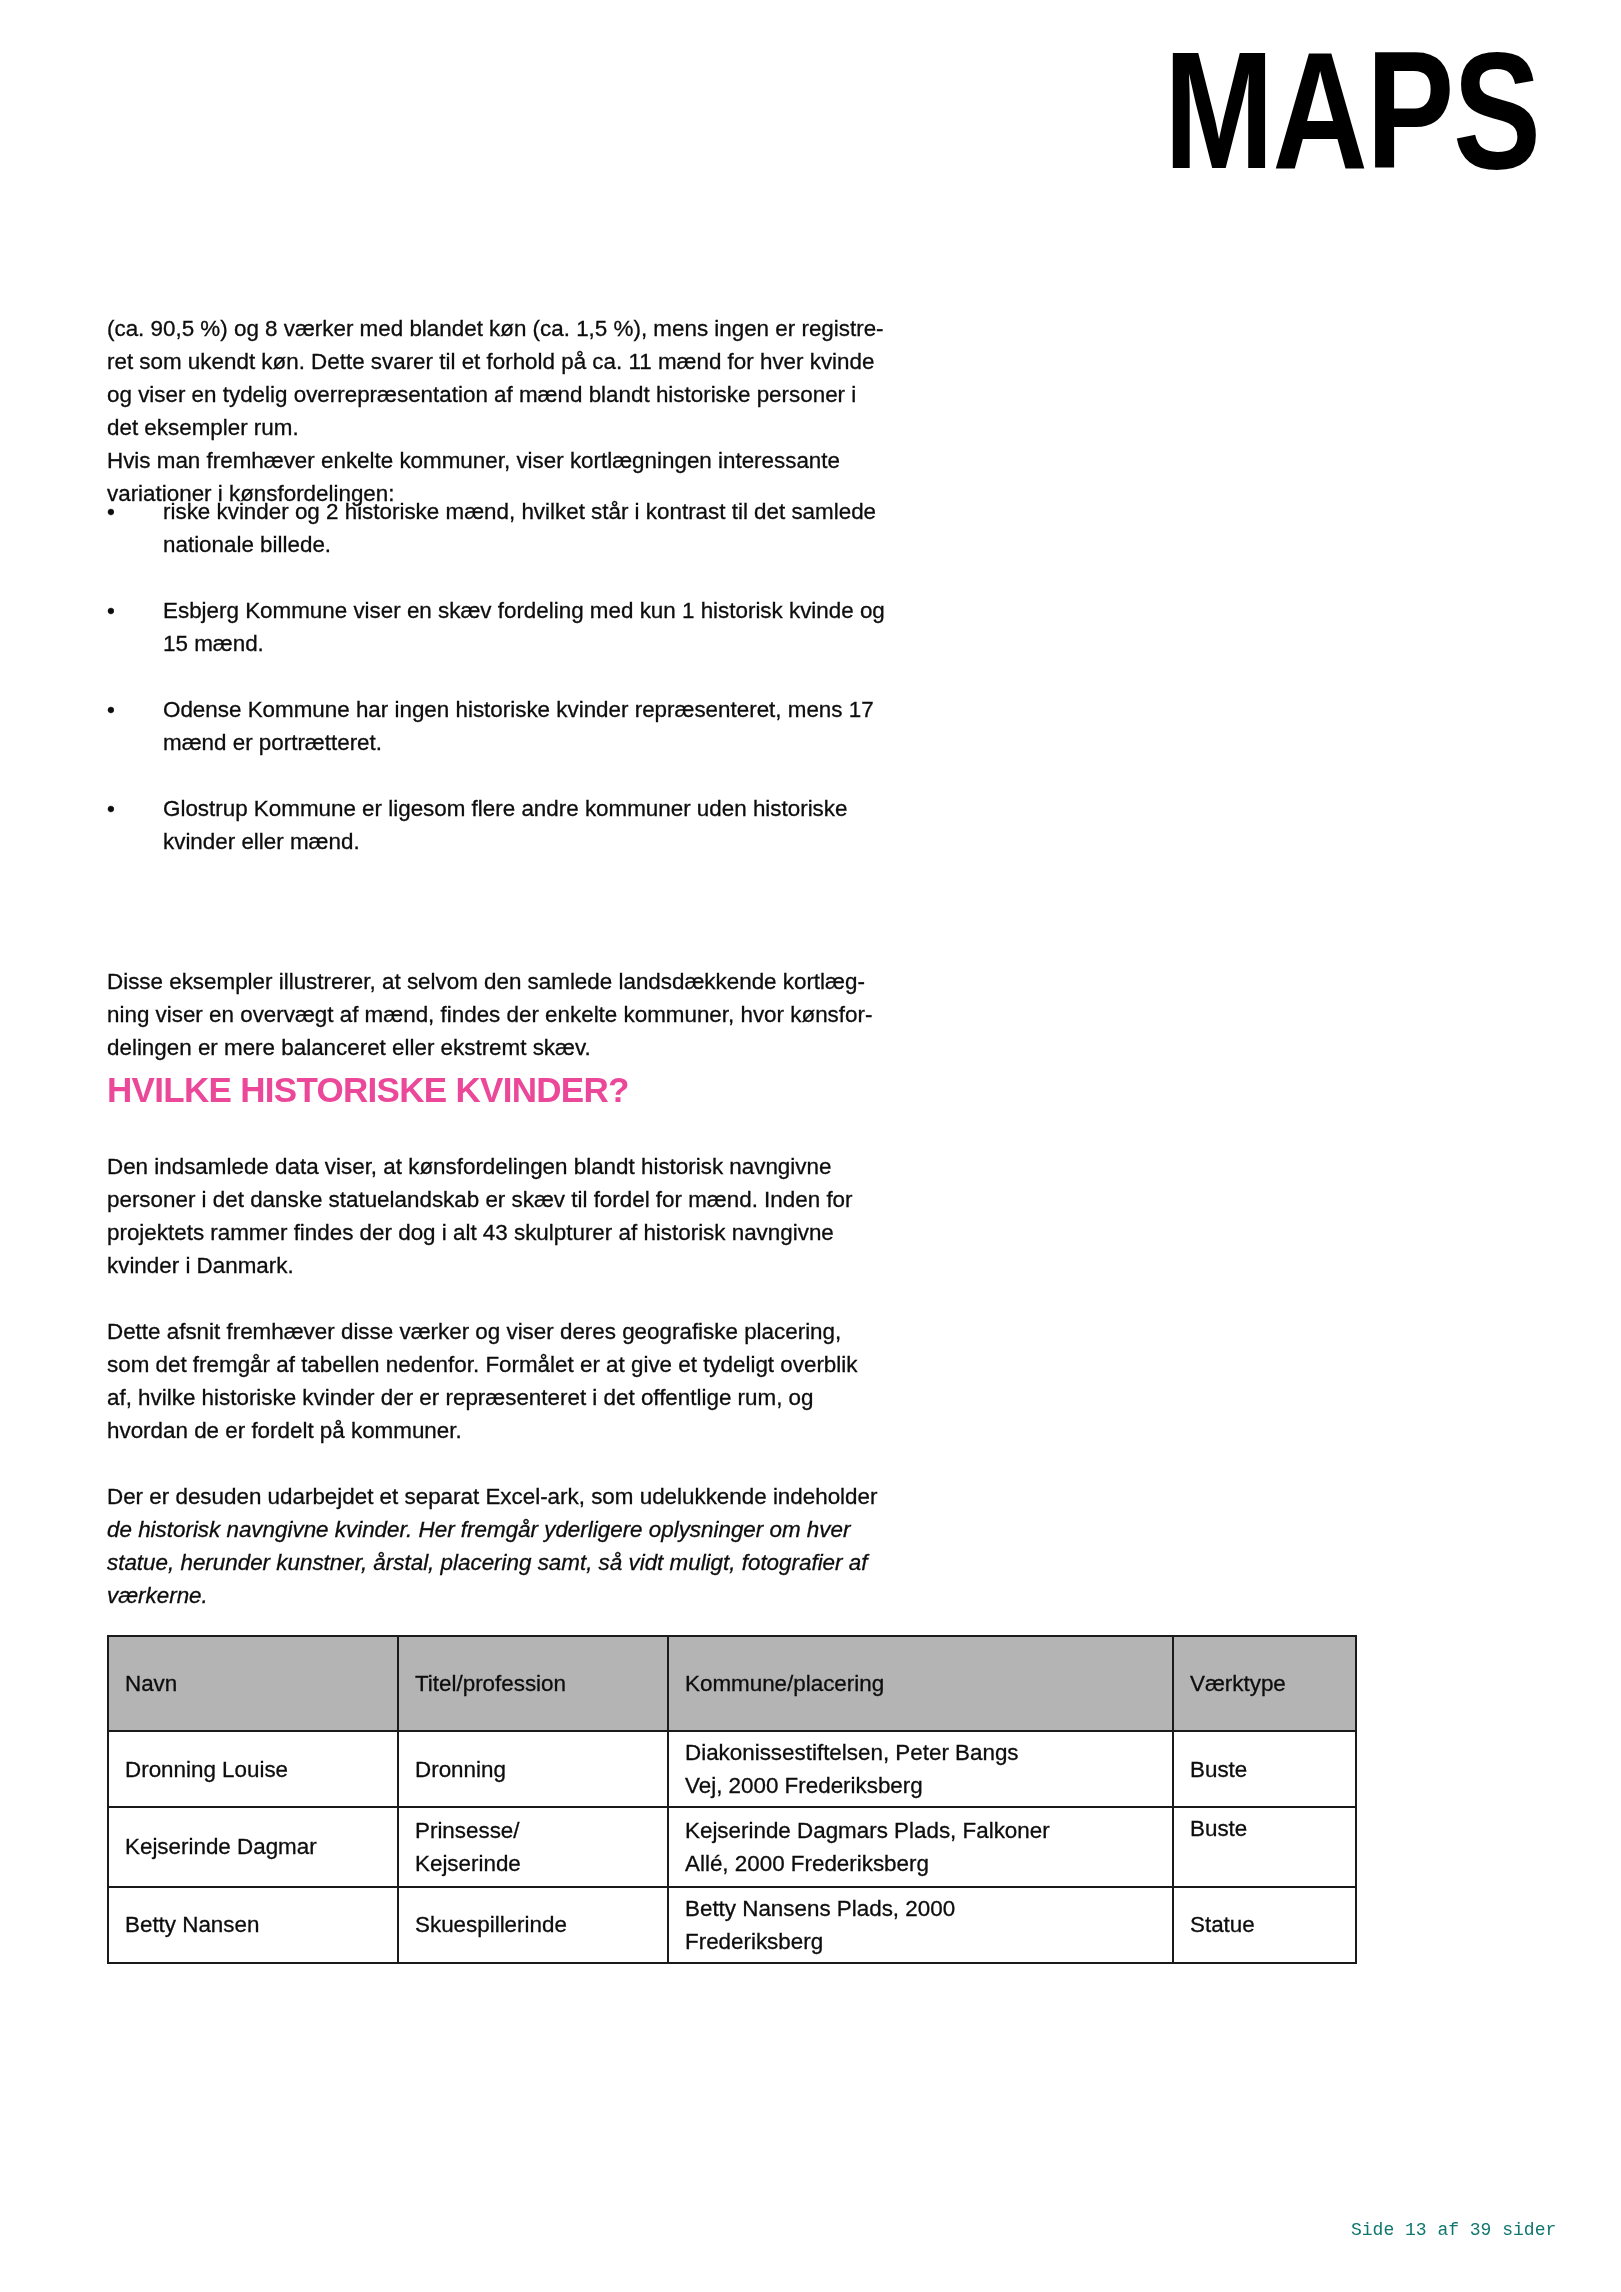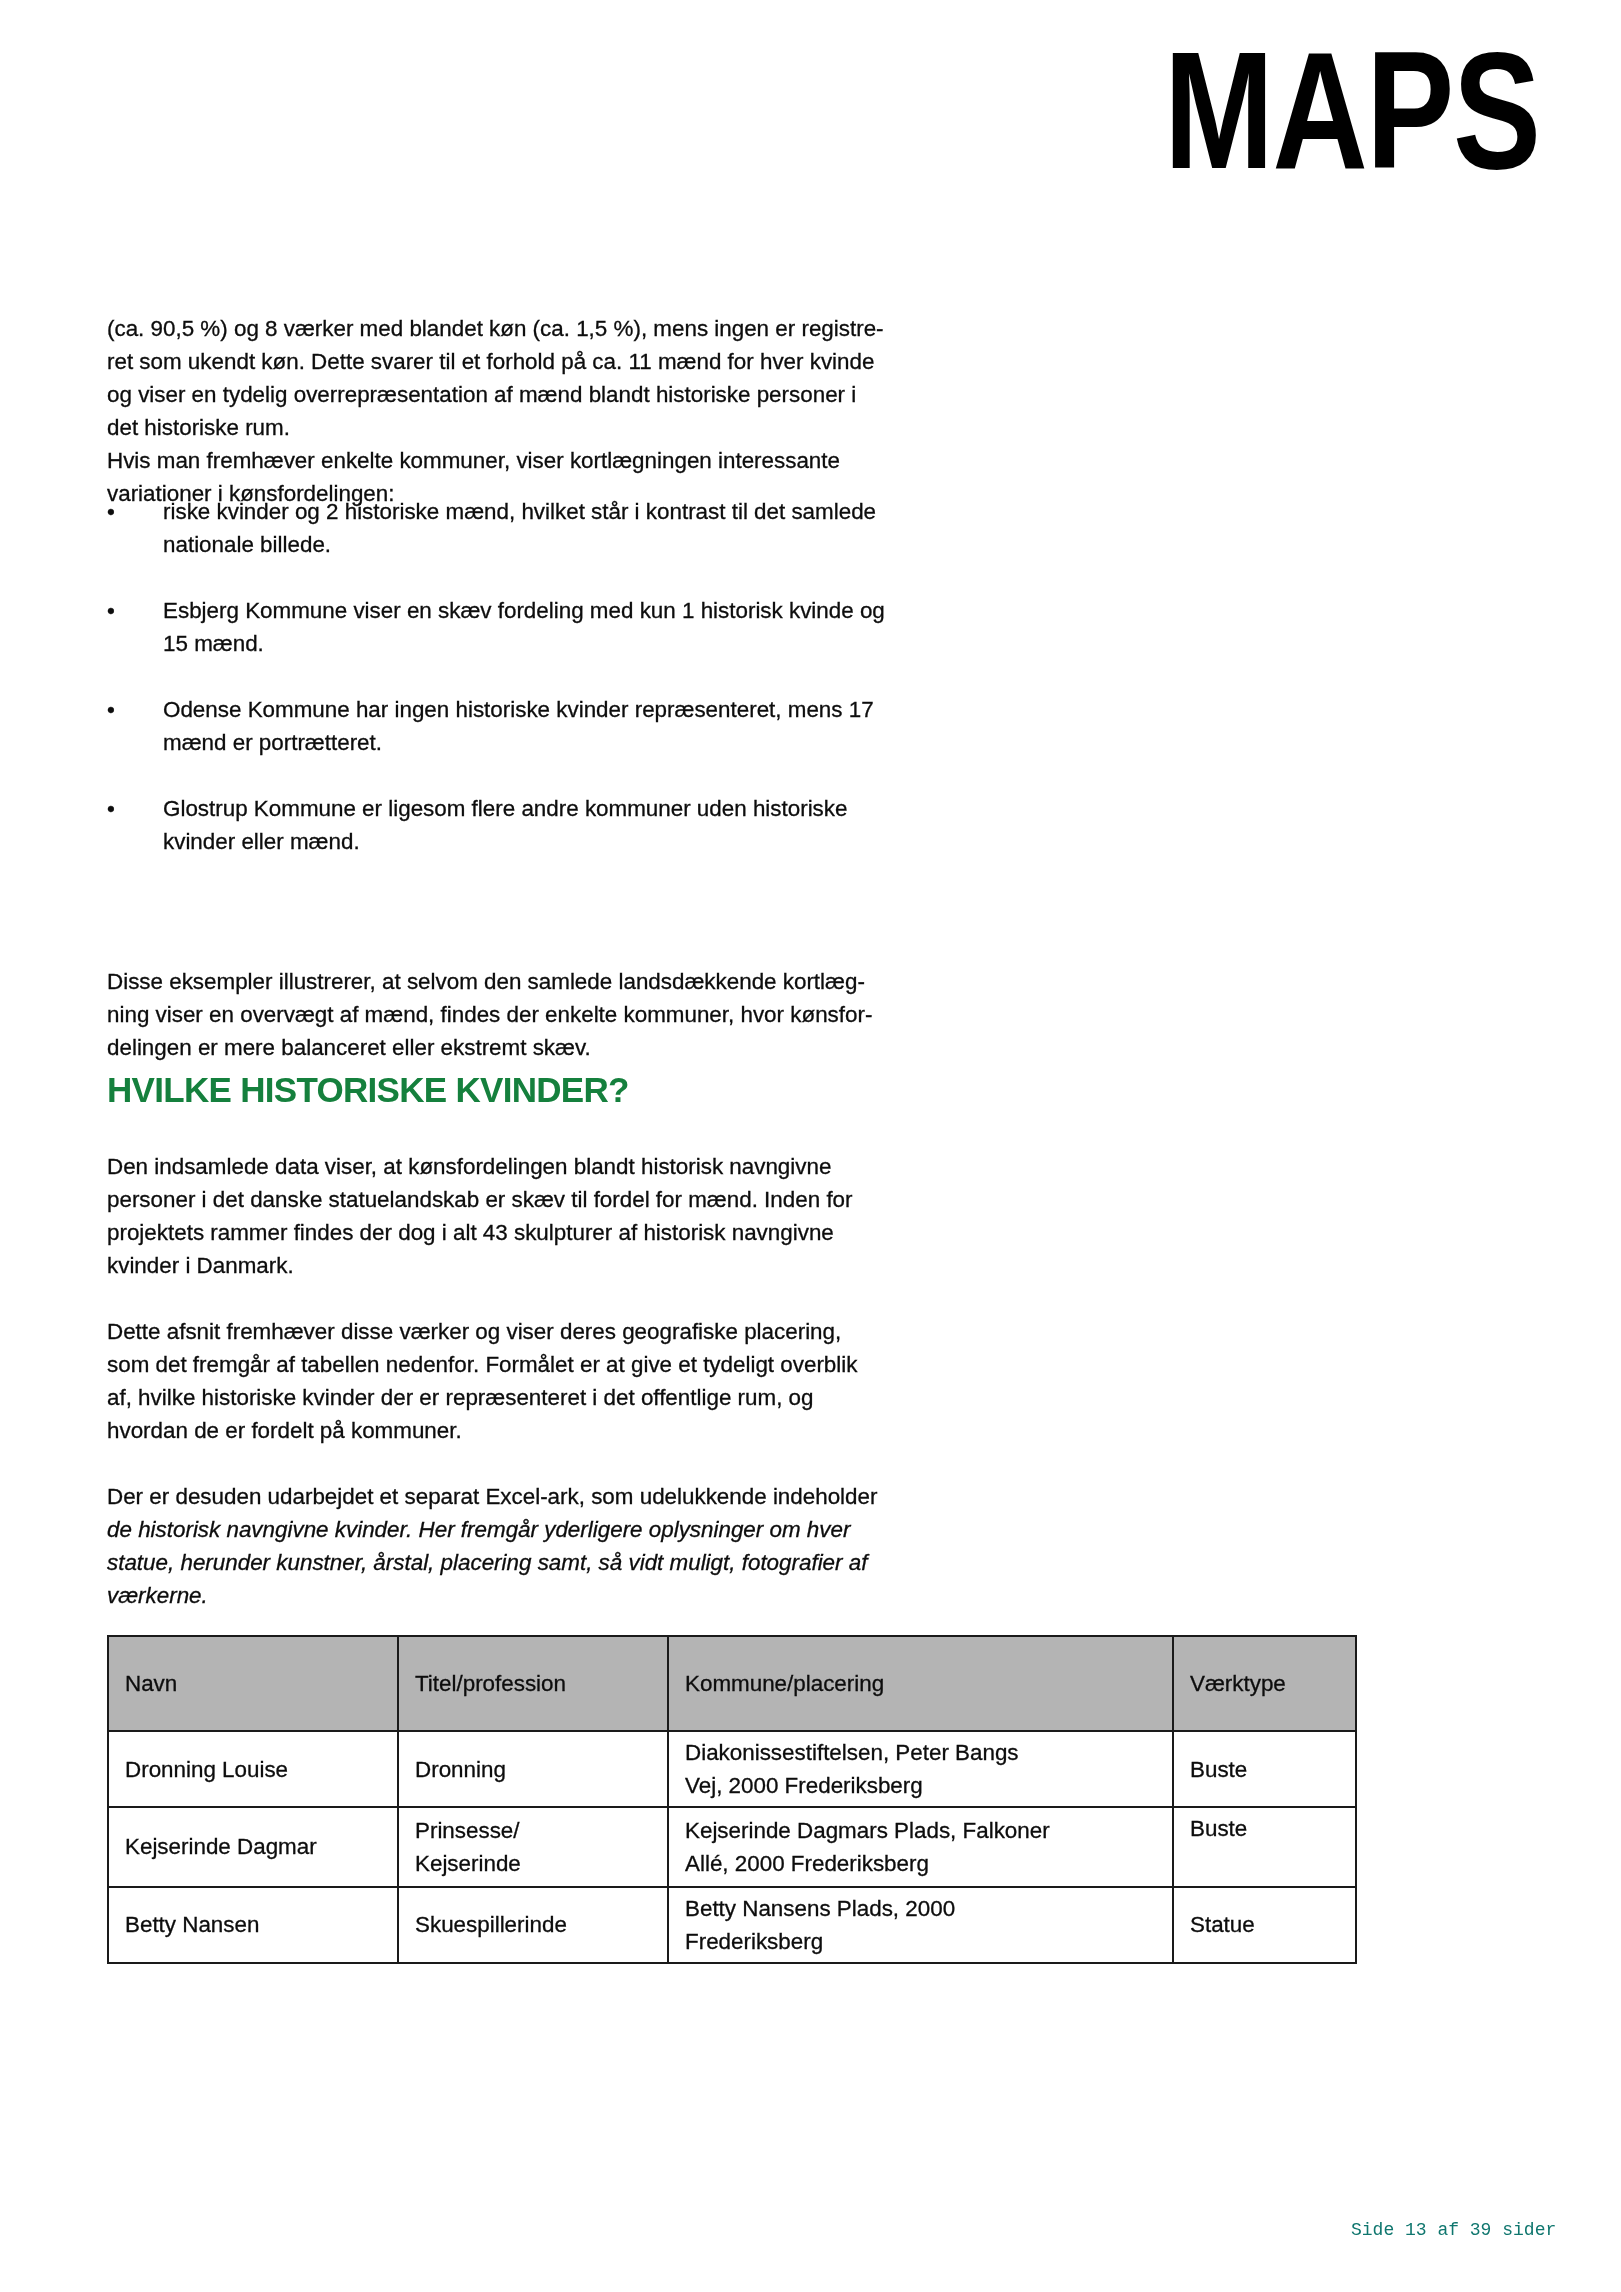--- a/index.html
+++ b/index.html
@@ -10,41 +10,41 @@
           letter-spacing: -1.8px; transform: scaleX(0.79); transform-origin: left top; color: #000; white-space: nowrap; }
   .para { left: 107px; font-size: 22.4px; line-height: 33px; margin-top: 46px; -webkit-text-stroke: 0.3px #0d0d0d; }
   .para .ln { display: block; white-space: nowrap; height: 33px; }
   .blank { display: block; height: 33px; }
   .bullets { left: 107px; top: 495px; margin: 0; padding: 0; list-style: none;
              font-size: 22.4px; line-height: 33px; -webkit-text-stroke: 0.3px #0d0d0d; }
   .bullets li { position: relative; padding-left: 56px; margin-bottom: 33px; }
   .bullets li .dot { position: absolute; left: 0; top: 0; width: 18px; font-size: 22.4px; }
   .bullets .ln { display: block; white-space: nowrap; height: 33px; }
   .heading { left: 107px; top: 1072px; font-size: 35px; line-height: 1; font-weight: bold;
-             letter-spacing: -0.7px; white-space: nowrap; margin: 0; color: #15803d; }
+             letter-spacing: -0.7px; white-space: nowrap; margin: 0; color: #ec4899; }
   table.data { position: absolute; left: 107px; top: 1635px; width: 1248px; border-collapse: collapse;
                font-size: 22.4px; line-height: 33px; table-layout: fixed; -webkit-text-stroke: 0.3px #0d0d0d; }
   table.data th, table.data td { border: 2.2px solid #1a1a1a; padding: 0 10.7px 0 16px; text-align: left; vertical-align: middle; }
   table.data th { background: #b4b4b4; height: 93px; font-weight: normal; }
   table.data td { height: 74px; }
   table.data td.top { vertical-align: top; padding-top: 3.6px; }
   table.data .ln { display: block; white-space: nowrap; }
   .footer { left: 1351px; top: 2221px; font-family: "Liberation Mono", monospace; font-size: 18px;
             line-height: 1; color: #0f766e; white-space: nowrap; }
 </style>
 </head>
 <body>
 
 <div class="abs logo">MAPS</div>
 
 <div class="abs para" style="top:266px">
   <span class="ln">(ca. 90,5 %) og 8 værker med blandet køn (ca. 1,5 %), mens ingen er registre-</span>
   <span class="ln">ret som ukendt køn. Dette svarer til et forhold på ca. 11 mænd for hver kvinde</span>
   <span class="ln">og viser en tydelig overrepræsentation af mænd blandt historiske personer i</span>
-  <span class="ln">det historiske rum.</span>
+  <span class="ln">det eksempler rum.</span>
   <span class="ln">Hvis man fremhæver enkelte kommuner, viser kortlægningen interessante</span>
   <span class="ln">variationer i kønsfordelingen:</span>
 </div>
 
 <ul class="abs bullets">
   <li>
     <span class="dot">•</span>
     <span class="ln">riske kvinder og 2 historiske mænd, hvilket står i kontrast til det samlede</span>
     <span class="ln">nationale billede.</span>
   </li>

